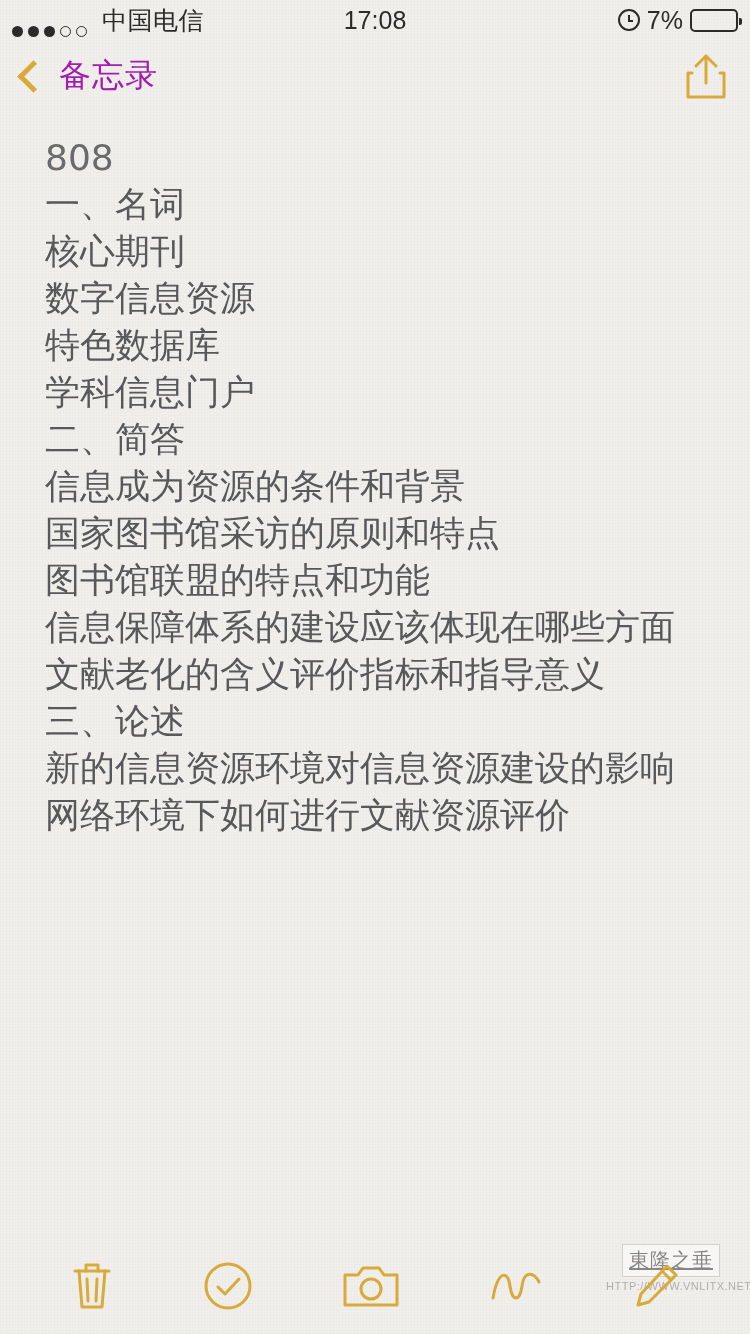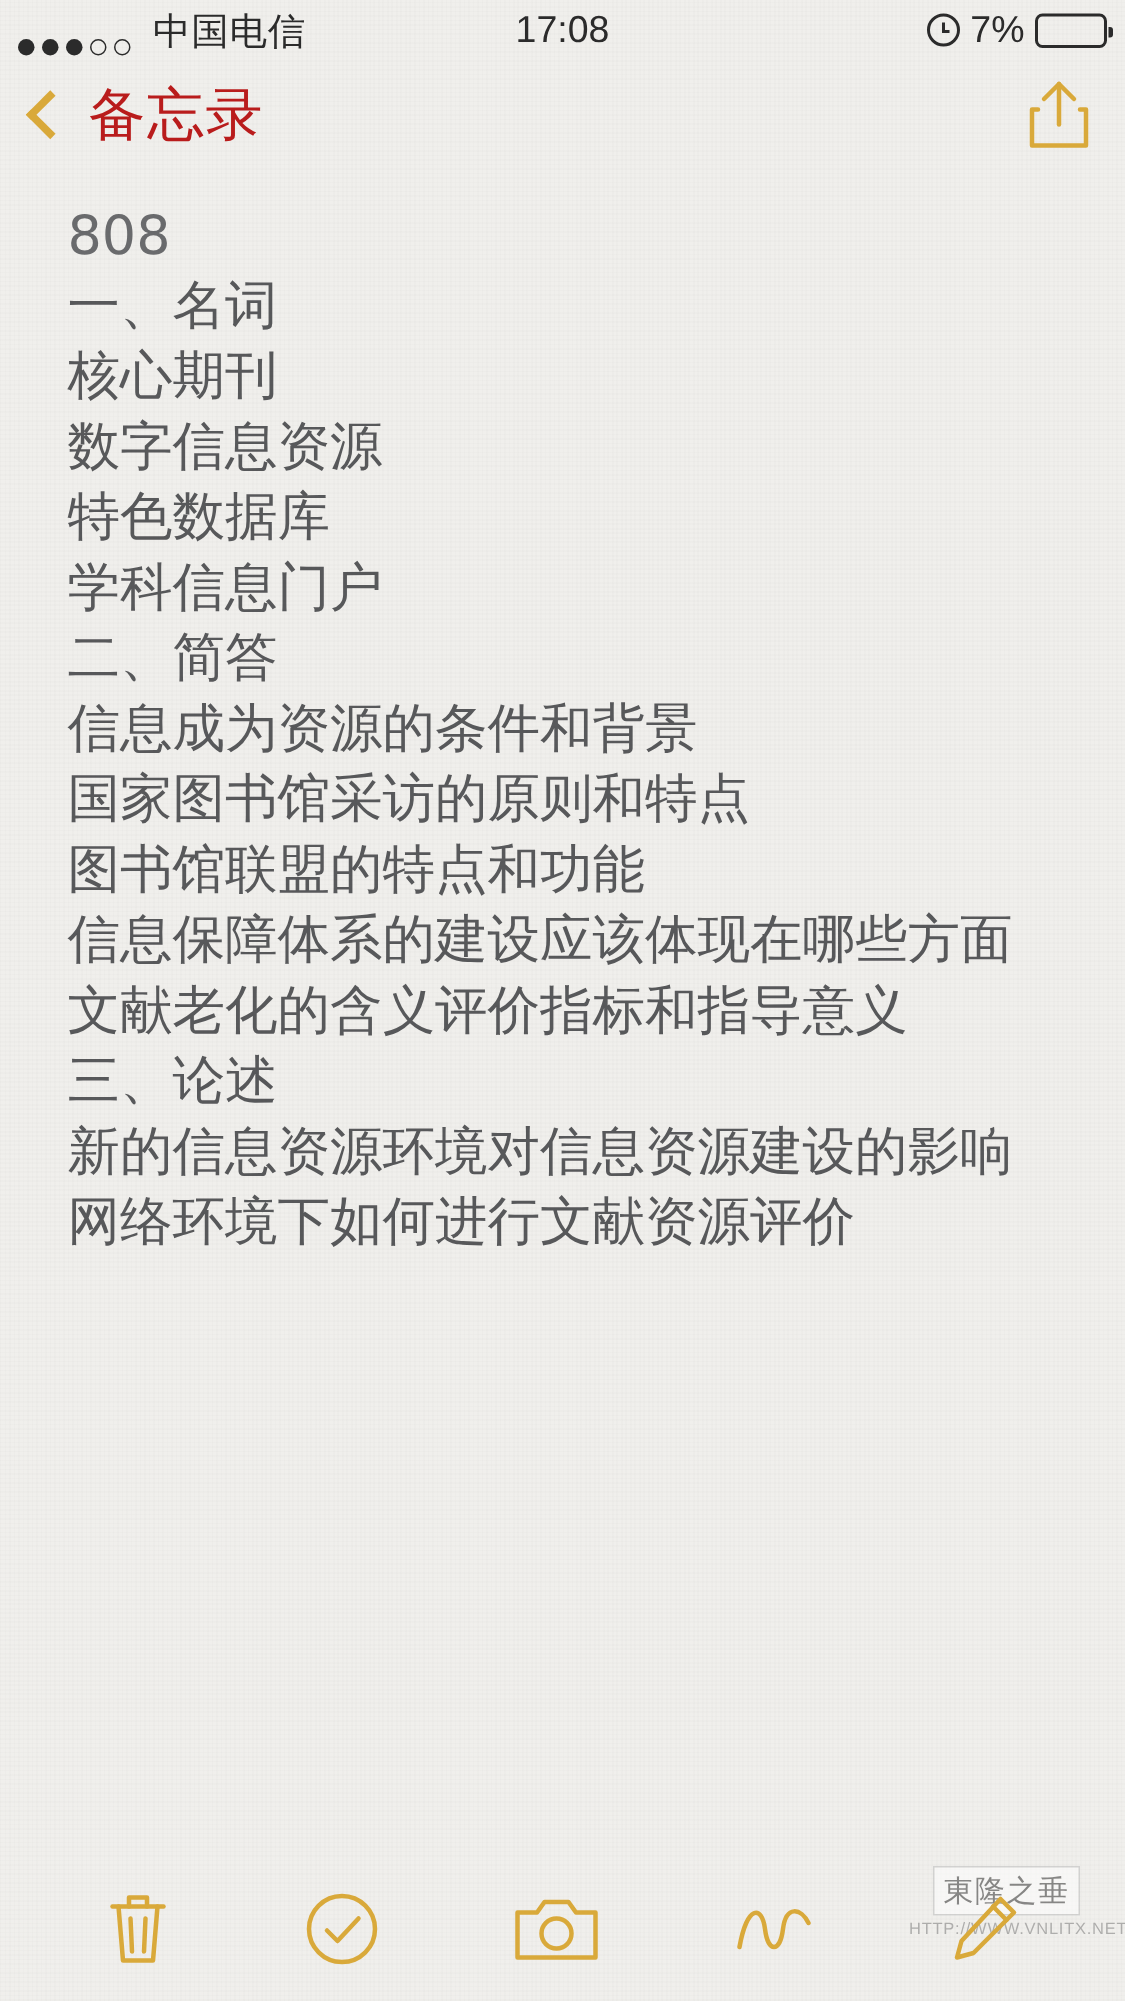--- a/index.html
+++ b/index.html
@@ -149,22 +149,22 @@
   .chevron {
     display: inline-block;
     width: 18px;
     height: 18px;
     border-left: 5px solid #d9a93a;
     border-bottom: 5px solid #d9a93a;
     transform: rotate(45deg);
     margin-right: 4px;
   }
   .nav-back-label {
-    font-size: 38px;
-    color: #b91c1c;
+    font-size: 32px;
+    color: #a21caf;
     letter-spacing: 1px;
   }
   .nav-share {
     margin-left: auto;
     cursor: pointer;
     line-height: 0;
   }
 
   
   .note-body {
@@ -194,20 +194,21 @@
     pointer-events: none;
   }
   .wm-badge {
     display: inline-block;
     background: #ffffff;
     border: 1px solid #bbb;
     color: #333;
     font-size: 20px;
     padding: 2px 6px;
     letter-spacing: 1px;
+    text-decoration: underline;
   }
   .wm-url {
     font-size: 11px;
     color: #7a7a7a;
     letter-spacing: 0.5px;
     margin-top: 3px;
   }
 
   
   .toolbar {

